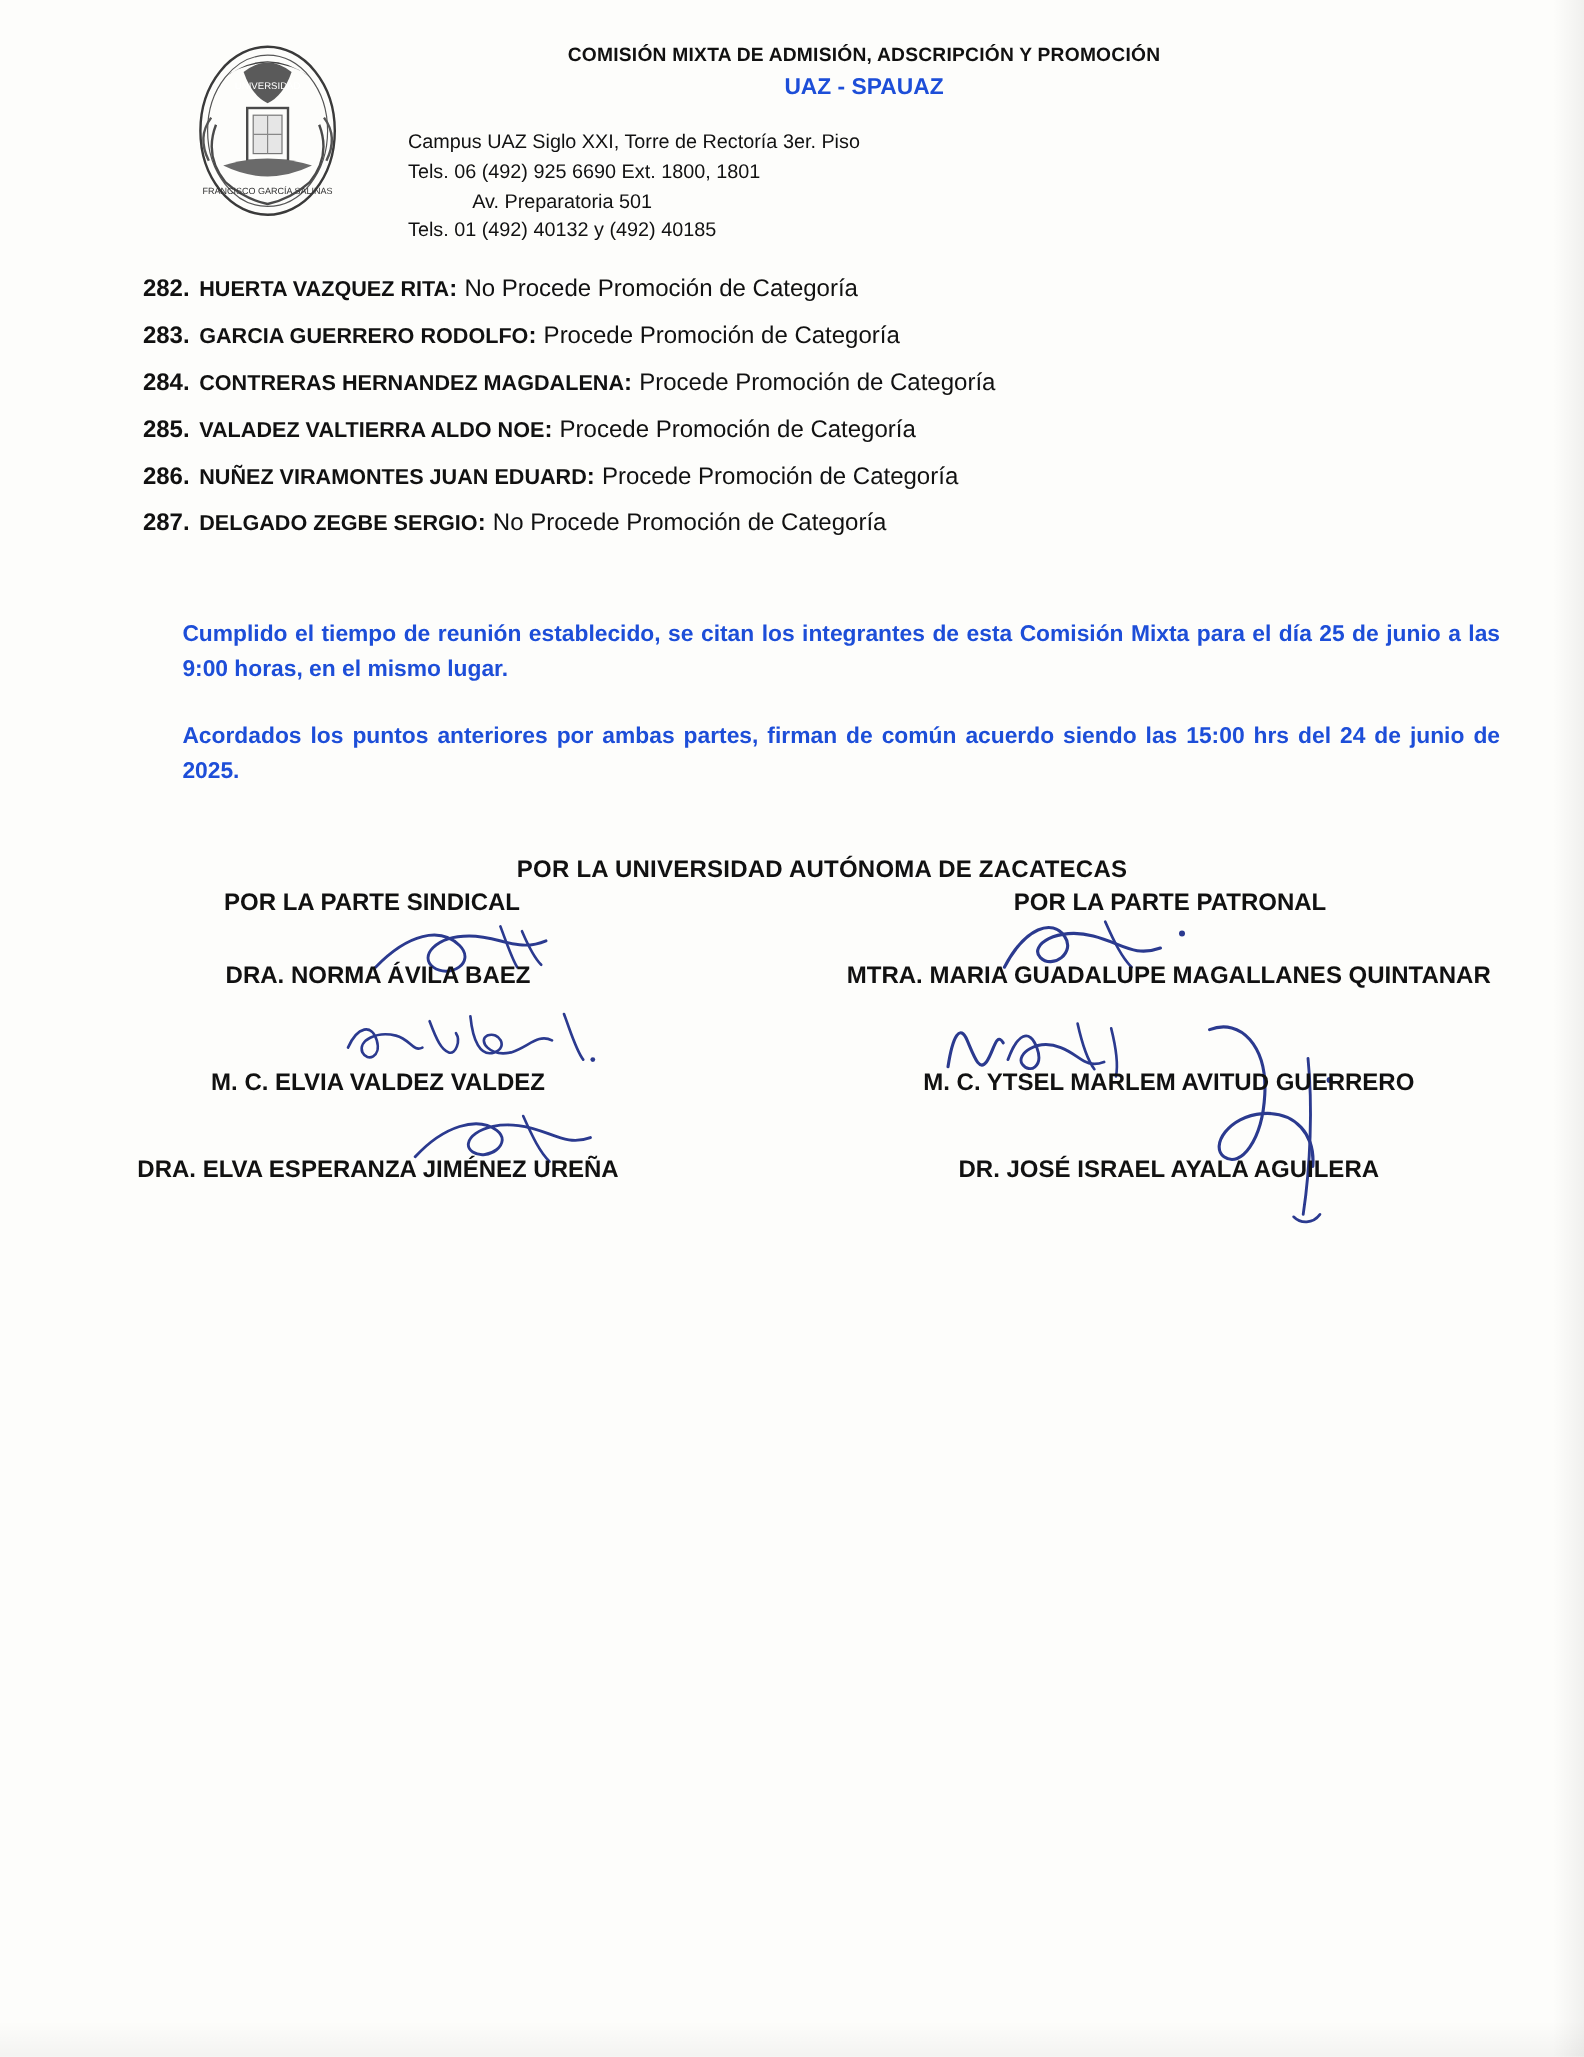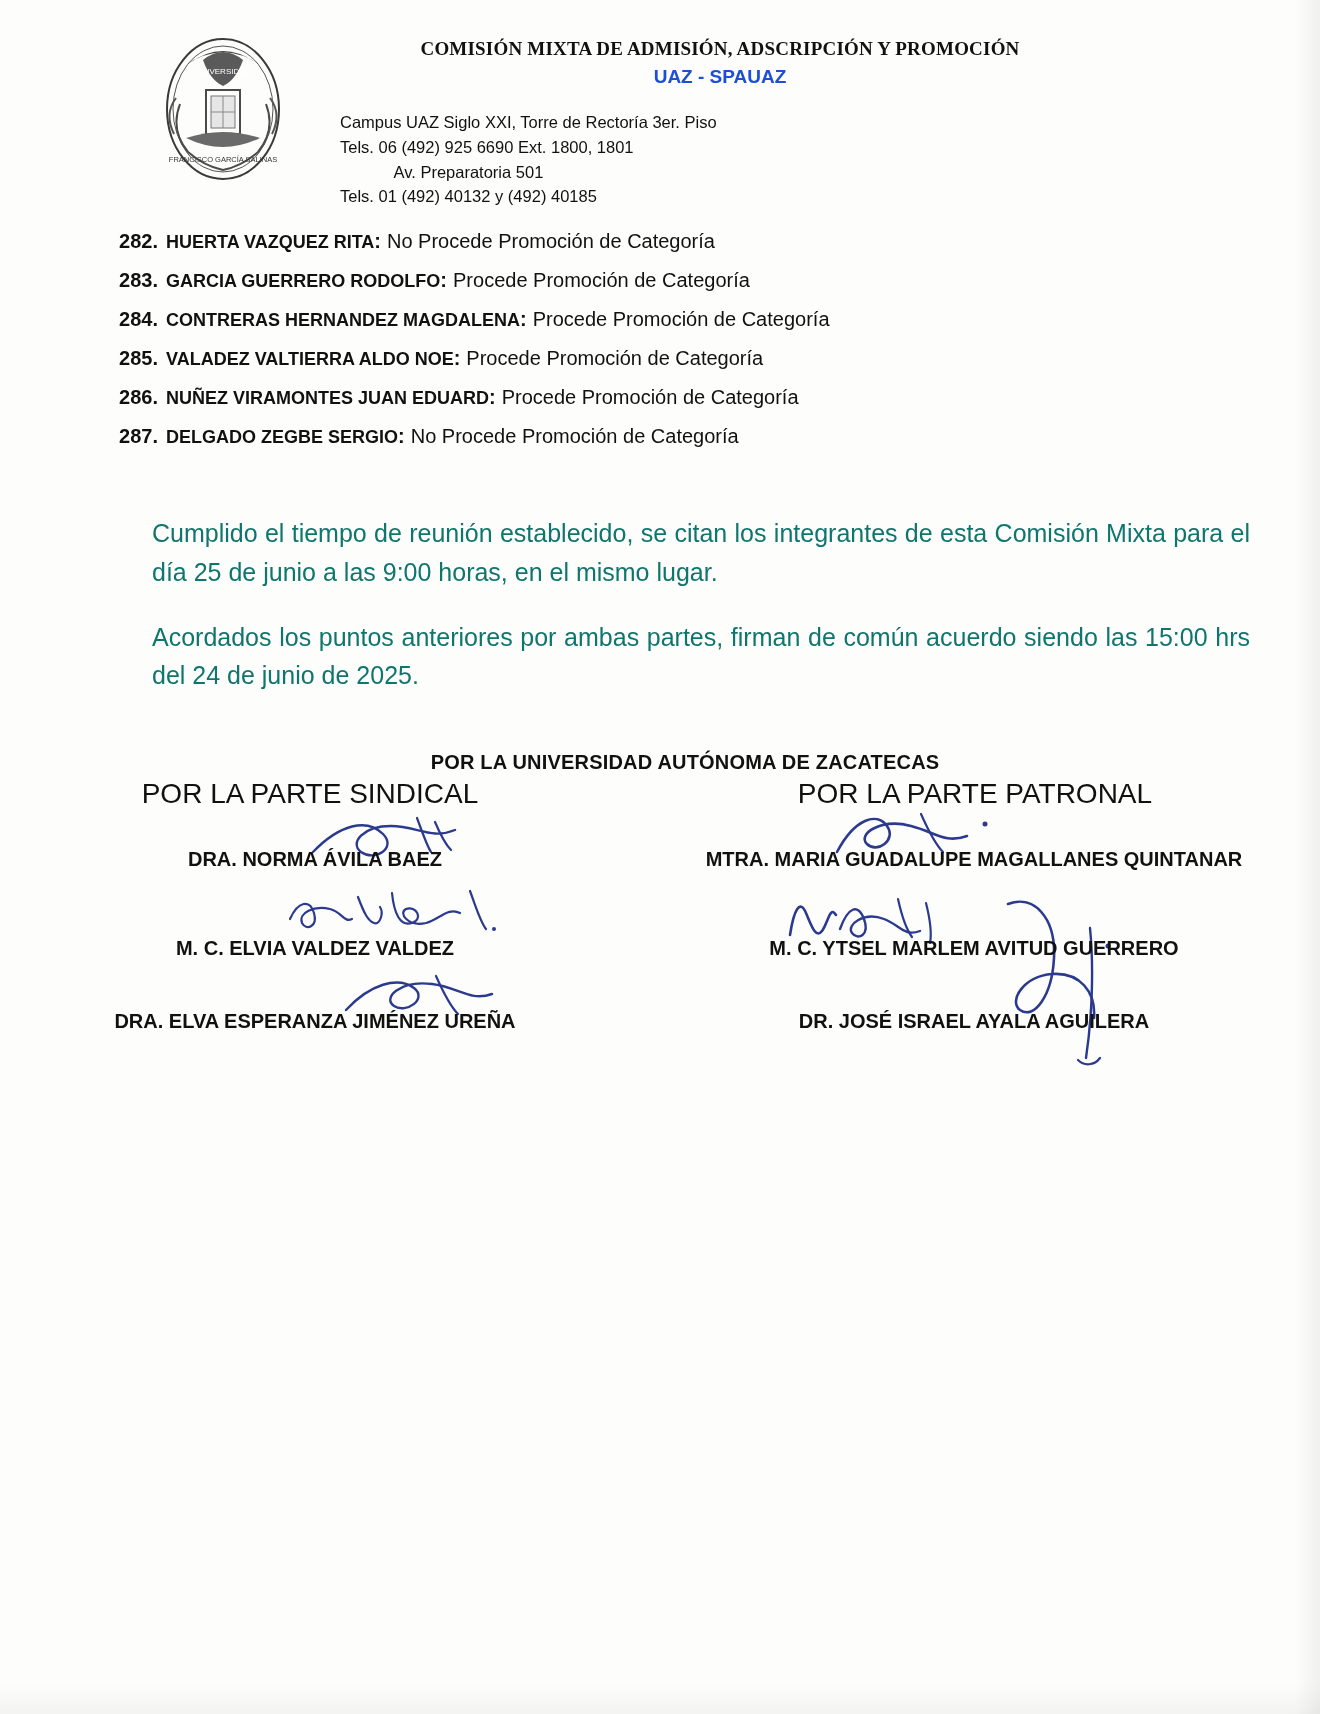--- a/index.html
+++ b/index.html
@@ -35,25 +35,24 @@
     width: 130px;
     height: 150px;
   }
   .crest svg { display: block; }
 
   .header-titles {
     text-align: center;
     padding-left: 120px;
   }
   .header-line1 {
-    font-size: 19px;
+    font-size: 16px;
     font-weight: bold;
     letter-spacing: 0.2px;
     color: #111;
-    font-family: Liberation Serif, serif;
   }
   .header-line2 {
     font-size: 19px;
     font-weight: bold;
     margin-top: 6px;
     color: #1d4ed8;
   }
   .header-contact {
     margin-top: 22px;
     display: flex;
@@ -100,25 +99,26 @@
     font-size: 20px;
     font-weight: normal;
   }
 
   
   .body-paragraphs {
     padding: 0 70px 0 152px;
     margin-top: 66px;
   }
   .para {
-    font-size: 25px;
+    font-size: 19px;
     line-height: 1.55;
     text-align: justify;
     margin-bottom: 26px;
-    color: #0f766e;
+    color: #1d4ed8;
+    font-weight: bold;
   }
 
   
   .signatures {
     margin-top: 56px;
     padding: 0 40px;
   }
   .sign-title {
     text-align: center;
     font-size: 20px;
@@ -129,22 +129,22 @@
   .sign-cols {
     display: flex;
     margin-top: 4px;
   }
   .sign-col {
     width: 50%;
     position: relative;
   }
   .sign-col-head {
     text-align: center;
-    font-size: 28px;
-    font-weight: normal;
+    font-size: 20px;
+    font-weight: bold;
   }
   .sign-col.left .sign-col-head { padding-right: 80px; }
   .sign-col.right .sign-col-head { padding-left: 10px; }
 
   .sign-entry {
     position: relative;
     margin-top: 36px;
     text-align: center;
   }
   .sign-entry .name {

